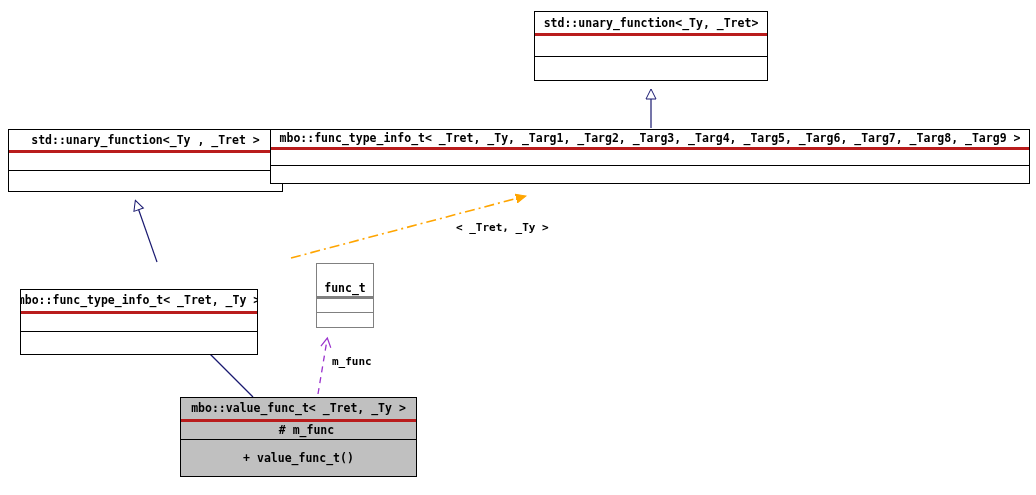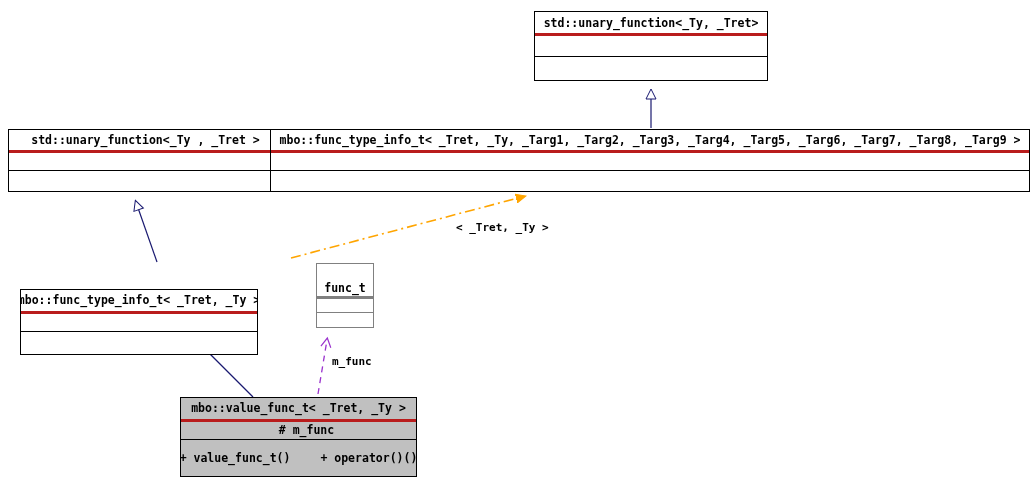--- a/index.html
+++ b/index.html
@@ -126,21 +126,21 @@
     <div class="row attrs" style="height:21px;"></div>
     <div class="row ops" style="height:23px;"></div>
   </div>
 
   <div class="umlbox" style="left:8px; top:129px; width:275px; height:63px;">
     <div class="row title" style="height:23px;">std::unary_function&lt;_Ty , _Tret &gt;</div>
     <div class="row attrs" style="height:19px;"></div>
     <div class="row ops" style="height:20px;"></div>
   </div>
 
-  <div class="umlbox" style="left:270px; top:129px; width:760px; height:63px;">
+  <div class="umlbox" style="left:270px; top:129px; width:760px; height:55px;">
     <div class="row title" style="height:23px; font-size:11.5px;">mbo::func_type_info_t&lt; _Tret, _Ty, _Targ1, _Targ2, _Targ3, _Targ4, _Targ5, _Targ6, _Targ7, _Targ8, _Targ9 &gt;</div>
     <div class="row attrs" style="height:19px;"></div>
     <div class="row ops" style="height:20px;"></div>
   </div>
 
   <div class="umlbox" style="left:20px; top:262px; width:238px; height:66px;margin-top:27px;">
     <div class="row title" style="height:24px;">mbo::func_type_info_t&lt; _Tret, _Ty &gt;</div>
     <div class="row attrs" style="height:19px;"></div>
     <div class="row ops" style="height:22px;"></div>
   </div>
@@ -151,20 +151,19 @@
     <div class="row ops" style="height:20px;"></div>
   </div>
 
   <div class="umlbox gray" style="left:180px; top:397px; width:237px; height:80px;">
     <div class="row title" style="height:24px;">mbo::value_func_t&lt; _Tret, _Ty &gt;</div>
     <div class="row attrs" style="height:19px;">
       <div class="line"># m_func</div>
     </div>
     <div class="row ops" style="height:36px;">
       <div class="line">+ value_func_t()</div>
-      <div class="line">+ operator()()</div>
     </div>
   </div>
 
   <div class="edge-label" style="left:456px; top:221px;">&lt; _Tret, _Ty &gt;</div>
   <div class="edge-label" style="left:332px; top:355px;">m_func</div>
 
 </div>
 
 </body></html>

